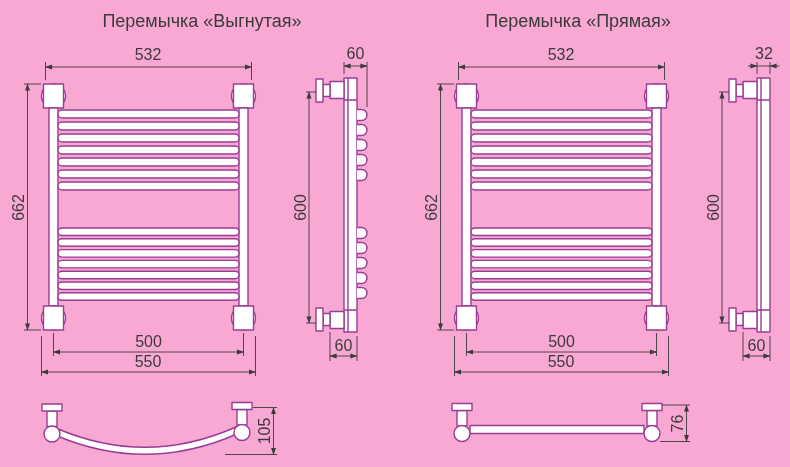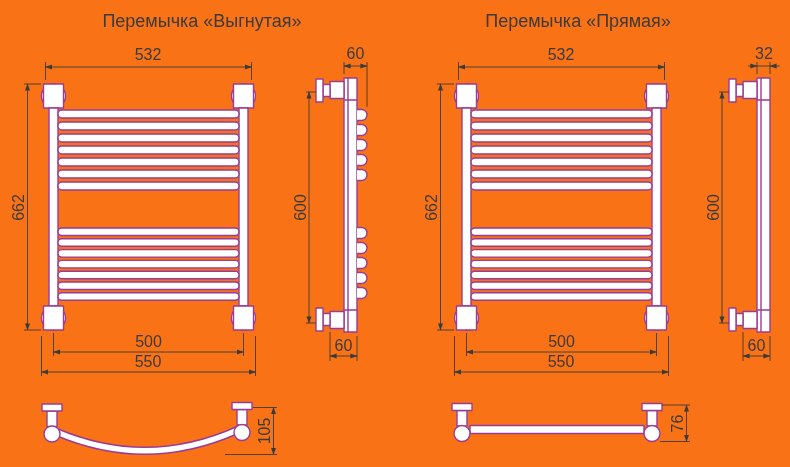--- a/index.html
+++ b/index.html
@@ -1,16 +1,16 @@
 <!DOCTYPE html>
 <html><head>
 <meta charset="utf-8">
 <style>
   html,body{margin:0;padding:0;background:#fff;}
-  .stage{width:790px;height:467px;position:relative;background:#f97316;overflow:hidden;}
+  .stage{width:790px;height:467px;position:relative;background:#f9a8d4;overflow:hidden;}
   svg{display:block;}
   .p  {stroke:#993d94;stroke-width:1.4;fill:#fff;stroke-linejoin:round;}
   .pl {stroke:#993d94;stroke-width:1.4;fill:none;}
   .d  {stroke:#3b3b3b;stroke-width:0.9;fill:none;}
   text.dim  {font-family:"Liberation Sans",sans-serif;font-size:16px;fill:#3b3b3b;text-anchor:middle;}
   text.title{font-family:"Liberation Sans",sans-serif;font-size:18px;fill:#3b3b3b;text-anchor:middle;}
 </style>
 </head>
 <body>
 

